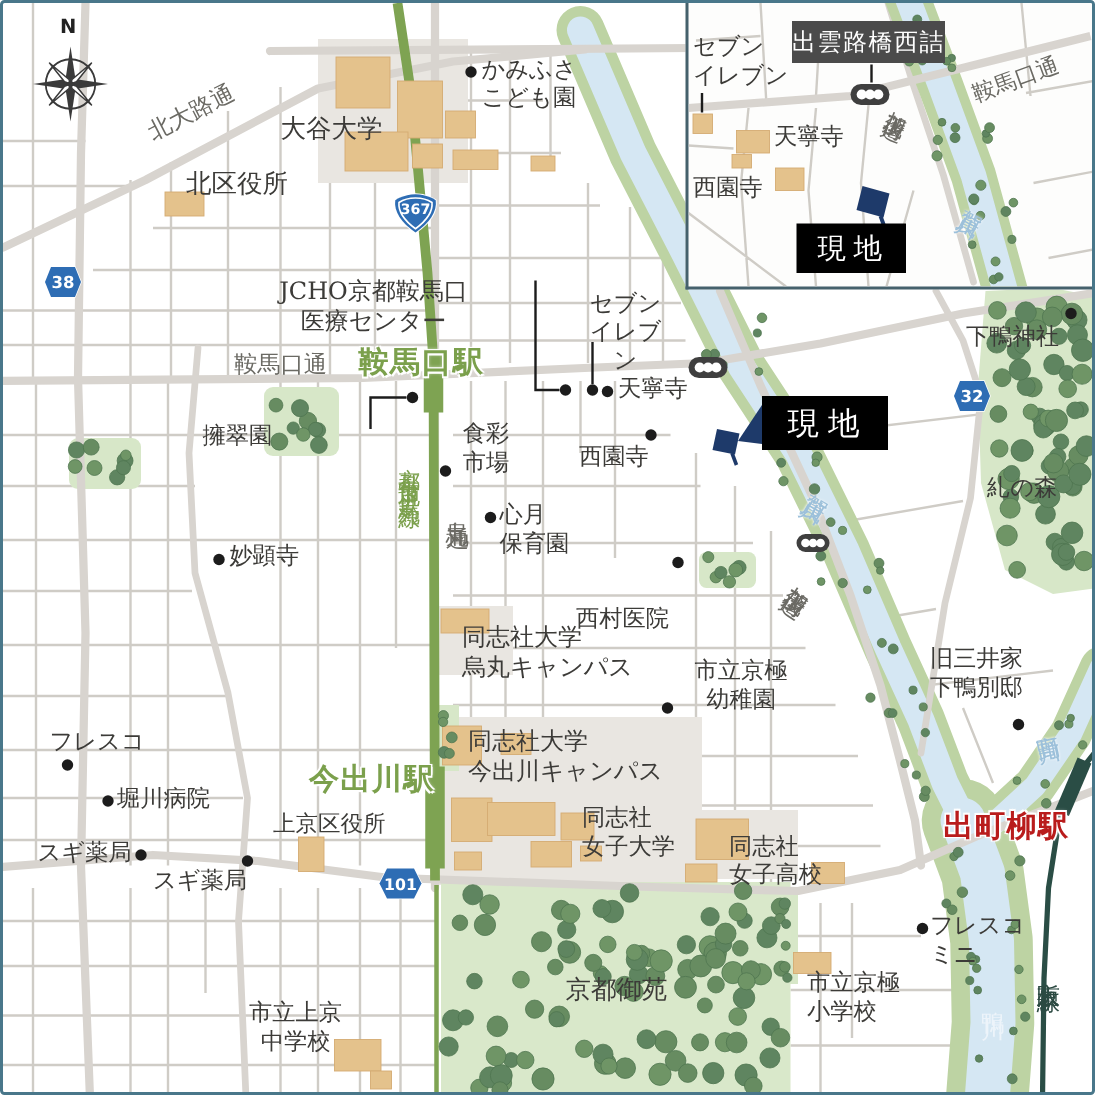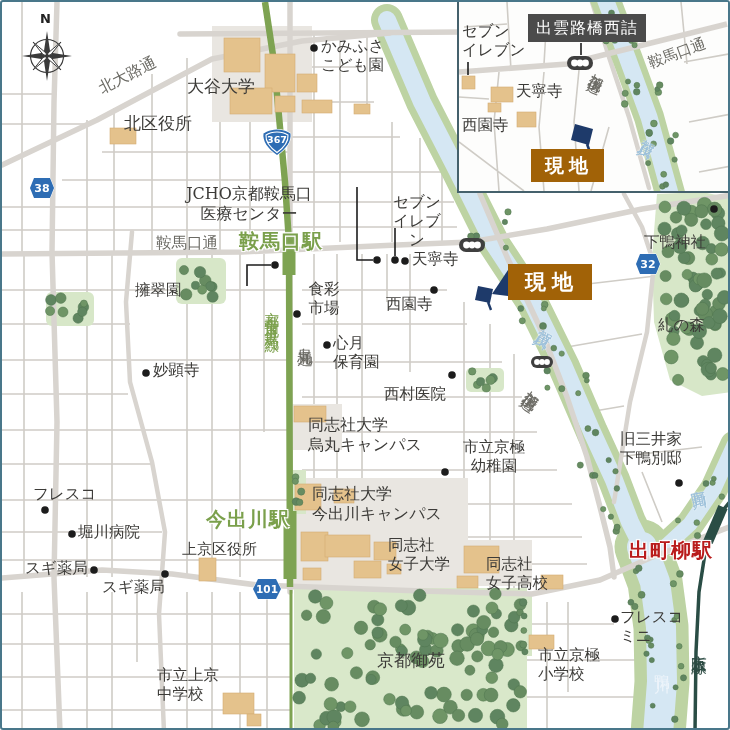--- a/index.html
+++ b/index.html
@@ -9,21 +9,21 @@
   svg{position:absolute;left:0;top:0;}
   .lbl{position:absolute;color:#3c3b38;font-size:15.5px;line-height:1.22;white-space:pre-line;
        pointer-events:none;}
   .road-name{color:#6b6a64;}
   .v{writing-mode:vertical-rl;text-orientation:upright;letter-spacing:2px;}
   .sta{font-weight:bold;font-size:20px;color:#7ba04c;letter-spacing:1px;
        text-shadow:-1px -1px 0 #fff,1px -1px 0 #fff,-1px 1px 0 #fff,1px 1px 0 #fff,0 0 3px #fff;}
   .sta-dark{color:#b91c1c;}
   .river-name{color:#9cc0da;text-shadow:0 0 2px #fff;}
   .river-name-onwater{color:#edf4fa;text-shadow:none;}
-  .navy-box{position:absolute;background:#a16207;color:#fff;font-weight:bold;
+  .navy-box{position:absolute;background:#000000;color:#fff;font-weight:normal;
             display:flex;align-items:center;justify-content:center;}
   .dark-box{position:absolute;background:#4b4b4b;color:#fff;
             display:flex;align-items:center;justify-content:center;}
   #inset{position:absolute;left:455px;top:0;width:273px;height:189px;background:#fdfdfc;
          border-left:2.5px solid #45616c;border-bottom:2.5px solid #45616c;z-index:40;overflow:hidden;}
   .z{z-index:30;}
 </style>
 </head>
 <body>
 
@@ -466,28 +466,28 @@
   <div class="lbl z" style="left:158px;top:182px;width:178px;text-align:center;font-size:16px;">JCHO京都鞍馬口
 医療センター</div>
   <div class="lbl z" style="left:319px;top:35px;">かみふさ
 こども園</div>
   <div class="lbl z" style="left:385px;top:191px;width:60px;text-align:center;">セブン
 イレブン</div>
   <div class="lbl road-name z" style="left:154px;top:232px;">鞍馬口通</div>
   <div class="lbl sta z" style="left:237px;top:227px;">鞍馬口駅</div>
   <div class="lbl z" style="left:410px;top:248px;">天寧寺</div>
   <div class="lbl z" style="left:384px;top:293px;">西園寺</div>
-  <div class="lbl z" style="left:642px;top:231px;">下鴨神社</div>
+  <div class="lbl z" style="left:642px;top:213px;">下鴨神社</div>
   <div class="lbl z" style="left:133px;top:279px;">擁翠園</div>
   <div class="lbl z" style="left:299px;top:278px;width:46px;text-align:center;">食彩
 市場</div>
   <div class="lbl road-name v z" style="left:293px;top:333px;">烏丸通</div>
   <div class="lbl z" style="left:331px;top:332px;">心月
 保育園</div>
-  <div class="lbl z" style="left:382px;top:383px;text-align:center;">西村医院</div>
+  <div class="lbl z" style="left:382px;top:401px;text-align:center;">西村医院</div>
   <div class="lbl z" style="left:151px;top:359px;">妙顕寺</div>
   <div class="lbl v z" style="left:260px;top:298px;font-size:14.5px;color:#7ba04c;letter-spacing:3px;">京都市営地下鉄烏丸線</div>
   <div class="lbl z" style="left:306px;top:413px;font-size:16px;">同志社大学
 烏丸キャンパス</div>
   <div class="lbl z" style="left:452px;top:436px;width:80px;text-align:center;">市立京極
 幼稚園</div>
   <div class="lbl river-name v z" style="left:540px;top:318px;transform:rotate(30deg);">賀茂川</div>
   <div class="lbl road-name v z" style="left:528px;top:380px;transform:rotate(33deg);">加茂街道</div>
   <div class="lbl z" style="left:656px;top:314px;">糺の森</div>
   <div class="lbl z" style="left:618px;top:428px;">旧三井家
@@ -498,21 +498,21 @@
   <div class="lbl z" style="left:76px;top:521px;">堀川病院</div>
   <div class="lbl z" style="left:23px;top:557px;">スギ薬局</div>
   <div class="lbl z" style="left:100px;top:576px;">スギ薬局</div>
   <div class="lbl sta z" style="left:204px;top:505px;">今出川駅</div>
   <div class="lbl z" style="left:180px;top:538px;font-size:15px;">上京区役所</div>
   <div class="lbl z" style="left:386px;top:534px;">同志社
 女子大学</div>
   <div class="lbl z" style="left:484px;top:553px;">同志社
 女子高校</div>
   <div class="lbl z" style="left:375px;top:648px;font-size:17px;">京都御苑</div>
-  <div class="lbl z" style="left:155px;top:664px;width:80px;">市立上京
+  <div class="lbl z" style="left:155px;top:664px;width:80px;text-align:center;">市立上京
 中学校</div>
   <div class="lbl z" style="left:536px;top:644px;">市立京極
 小学校</div>
   <div class="lbl z" style="left:618px;top:606px;">フレスコ
 ミニ</div>
   <div class="lbl sta sta-dark z" style="left:627px;top:536px;">出町柳駅</div>
   <div class="lbl river-name river-name-onwater v z" style="left:650px;top:660px;letter-spacing:4px;">鴨川</div>
   <div class="lbl river-name v z" style="left:683px;top:476px;transform:rotate(-12deg);">高野川</div>
   <div class="lbl v z" style="left:687px;top:640px;color:#2c4a42;">京阪本線</div>
 
@@ -576,21 +576,21 @@
             <circle cx="126.5" cy="61" r="3.4" fill="#fff"></circle>
         </g>
         <g>
           <polygon points="116,122 134,127 130,143 112,138" fill="#1e3a6a"></polygon>
           <path d="M128,142 L132,153" stroke="#1e3a6a" stroke-width="2.6"></path>
         </g>
       </g>
     </svg>
     <div class="lbl" style="left:3px;top:20px;">セブン
 イレブン</div>
-    <div class="dark-box" style="left:69px;top:12px;width:118px;height:28px;font-size:16px;letter-spacing:1px;">出雲路橋西詰</div>
+    <div class="dark-box" style="left:69px;top:12px;width:102px;height:28px;font-size:16px;letter-spacing:1px;">出雲路橋西詰</div>
     <div class="lbl" style="left:57px;top:80px;">天寧寺</div>
     <div class="lbl" style="left:3px;top:114px;">西園寺</div>
     <div class="lbl road-name" style="left:188px;top:42px;transform:rotate(-20deg);font-size:15px;">鞍馬口通</div>
     <div class="lbl road-name v" style="left:133px;top:62px;transform:rotate(22deg);font-size:14.5px;">加茂街道</div>
     <div class="lbl river-name v" style="left:186px;top:128px;transform:rotate(27deg);font-size:15px;">賀茂川</div>
     <div class="navy-box" style="left:72px;top:147px;width:70px;height:33px;font-size:19px;letter-spacing:5px;padding-left:3px;">現地</div>
   </div>
 </div>
 
 </body></html>

